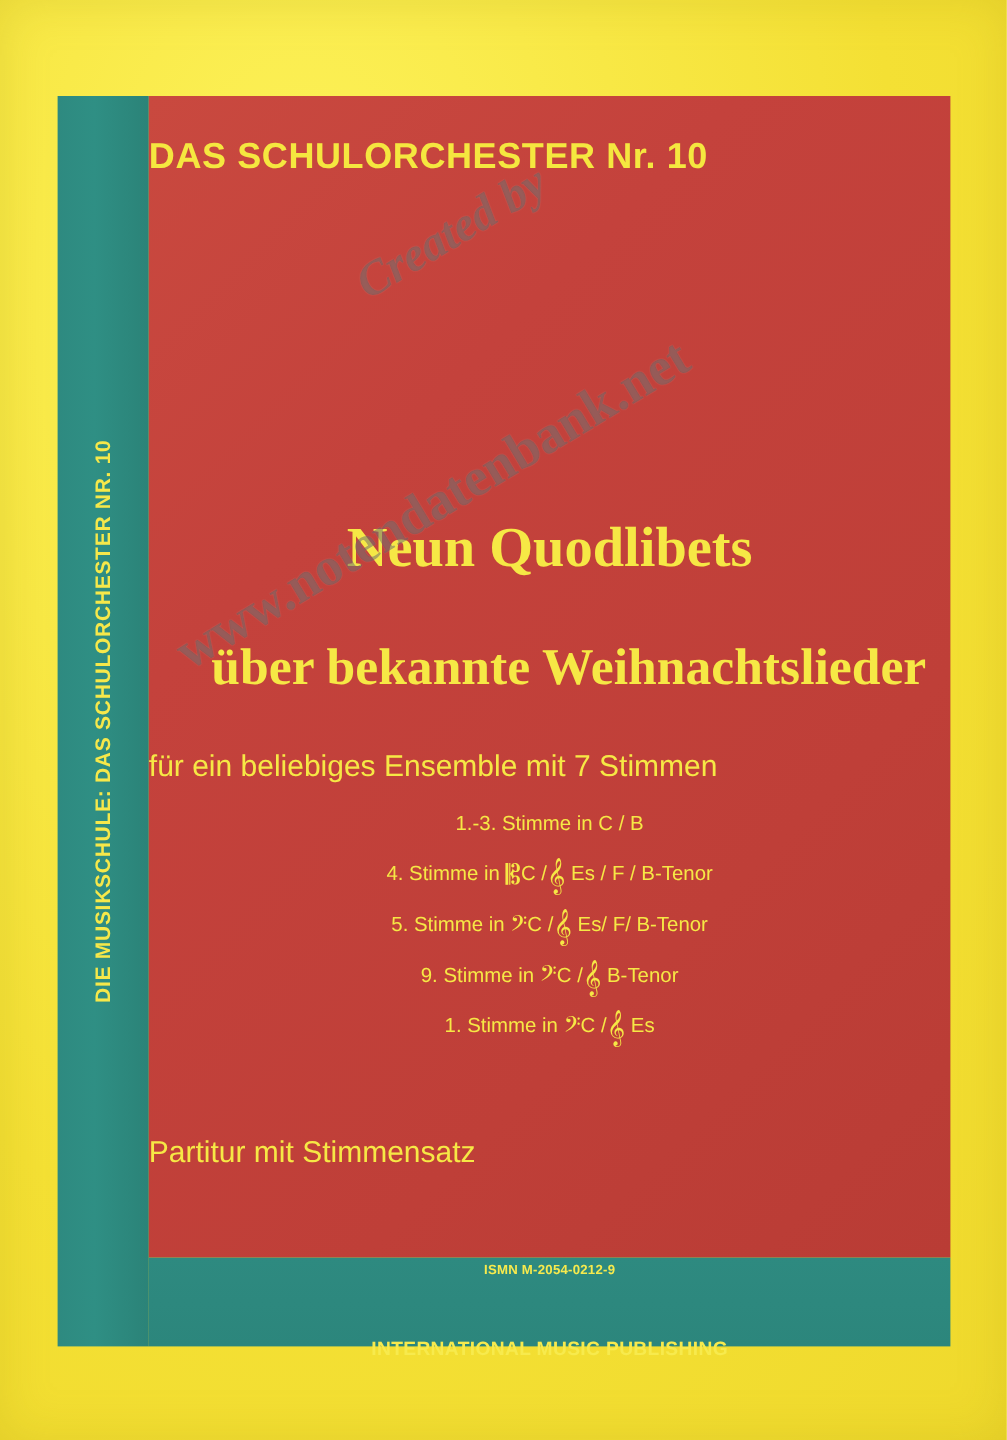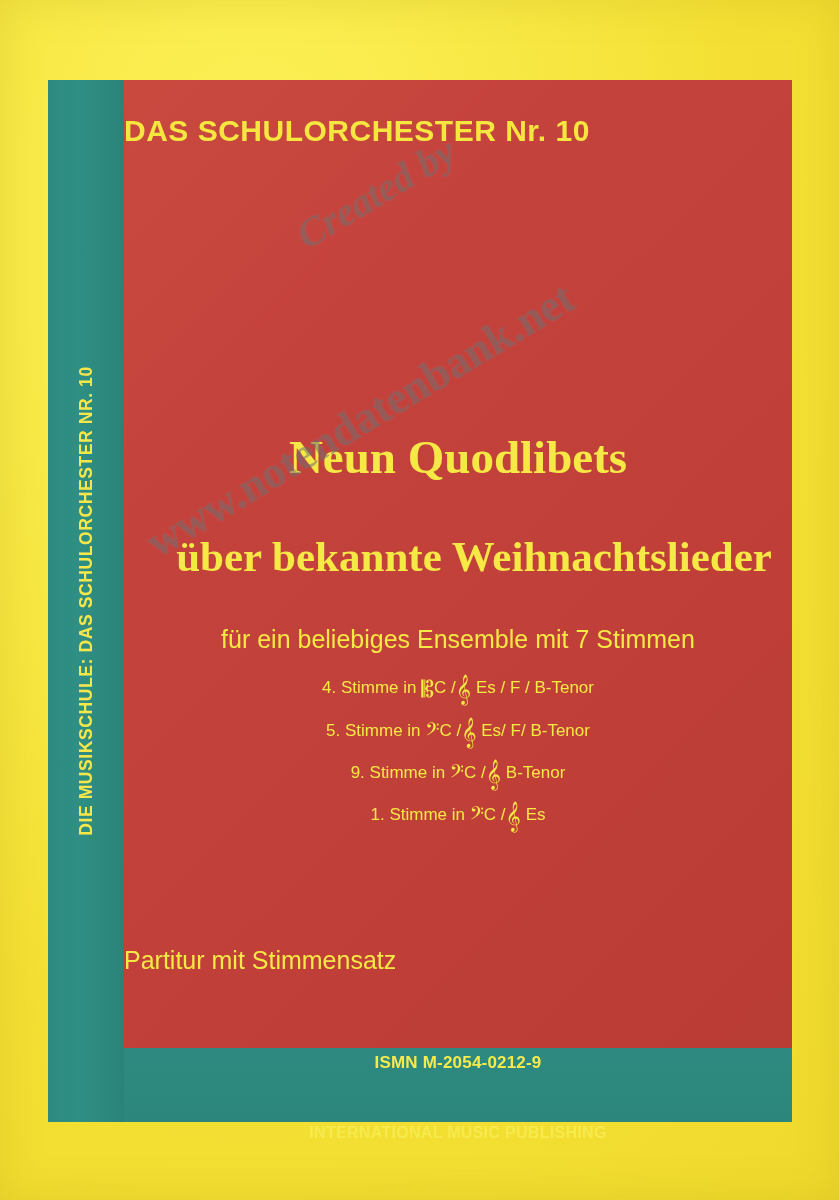--- a/index.html
+++ b/index.html
@@ -75,21 +75,21 @@
     height: 74px;
     background: linear-gradient(to bottom, #2e8a80 0%, #2c867c 100%);
     z-index: 2;
     color: #f7ea4d;
     text-align: center;
   }
   .footer-line {
     width: 100%;
   }
   .isbn {
-    font-size: 17px;
+    font-size: 11px;
     font-weight: bold;
     padding-top: 5px;
     letter-spacing: 0.2px;
   }
   .publisher {
     font-size: 15.5px;
     font-weight: bold;
     padding-top: 6px;
   }
   .publisher-sub {
@@ -144,21 +144,21 @@
     color: #f6e845;
     font-family: "Liberation Serif", serif;
     font-size: 43px;
     font-weight: bold;
   }
   .subtitle2 {
     position: absolute;
     top: 545px;
     left: 0;
     width: 100%;
-    text-align: center;
+    text-align: left;
     color: #f6e845;
     font-size: 25px;
     font-weight: normal;
   }
 
   .parts {
     position: absolute;
     top: 588px;
     left: 0;
     width: 100%;
@@ -249,20 +249,21 @@
     <div class="series">DAS SCHULORCHESTER Nr. 10</div>
 
 
     <div class="title-main">Neun Quodlibets</div>
 
     <div class="title-sub">über bekannte Weihnachtslieder</div>
 
     <div class="subtitle2">für ein beliebiges Ensemble mit 7 Stimmen</div>
 
     <div class="parts">
+      <div class="part-line first">1.-3. Stimme in C / B</div>
 
       <div class="part-line">
         <span>4. Stimme in </span><span class="clef-alto">𝄡</span><span>C /</span><span class="clef">𝄞</span><span> Es / F / B-Tenor</span>
       </div>
 
       <div class="part-line">
         <span>5. Stimme in </span><span class="clef-bass">𝄢</span><span>C /</span><span class="clef">𝄞</span><span> Es/  F/ B-Tenor</span>
       </div>
 
       <div class="part-line">

